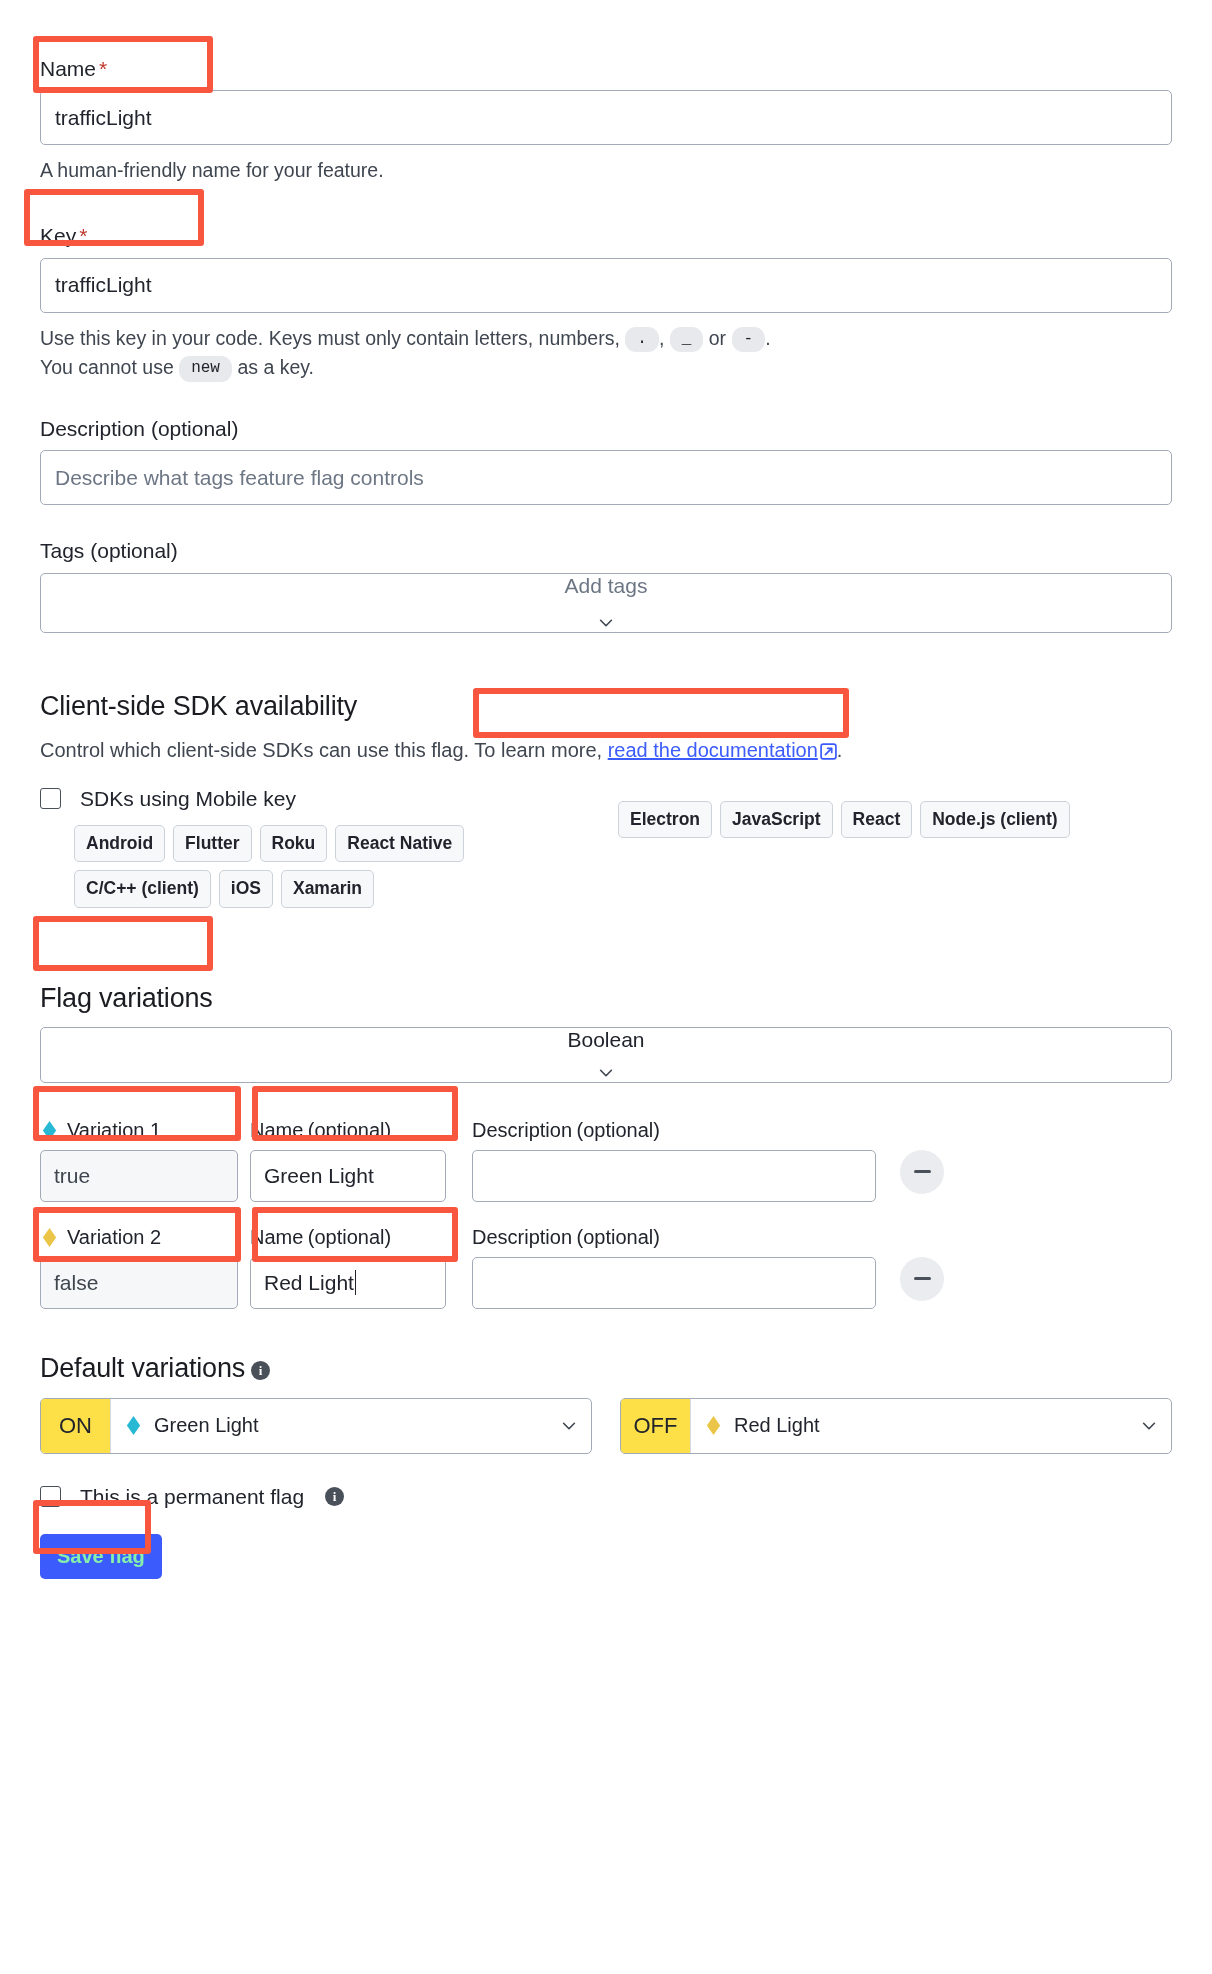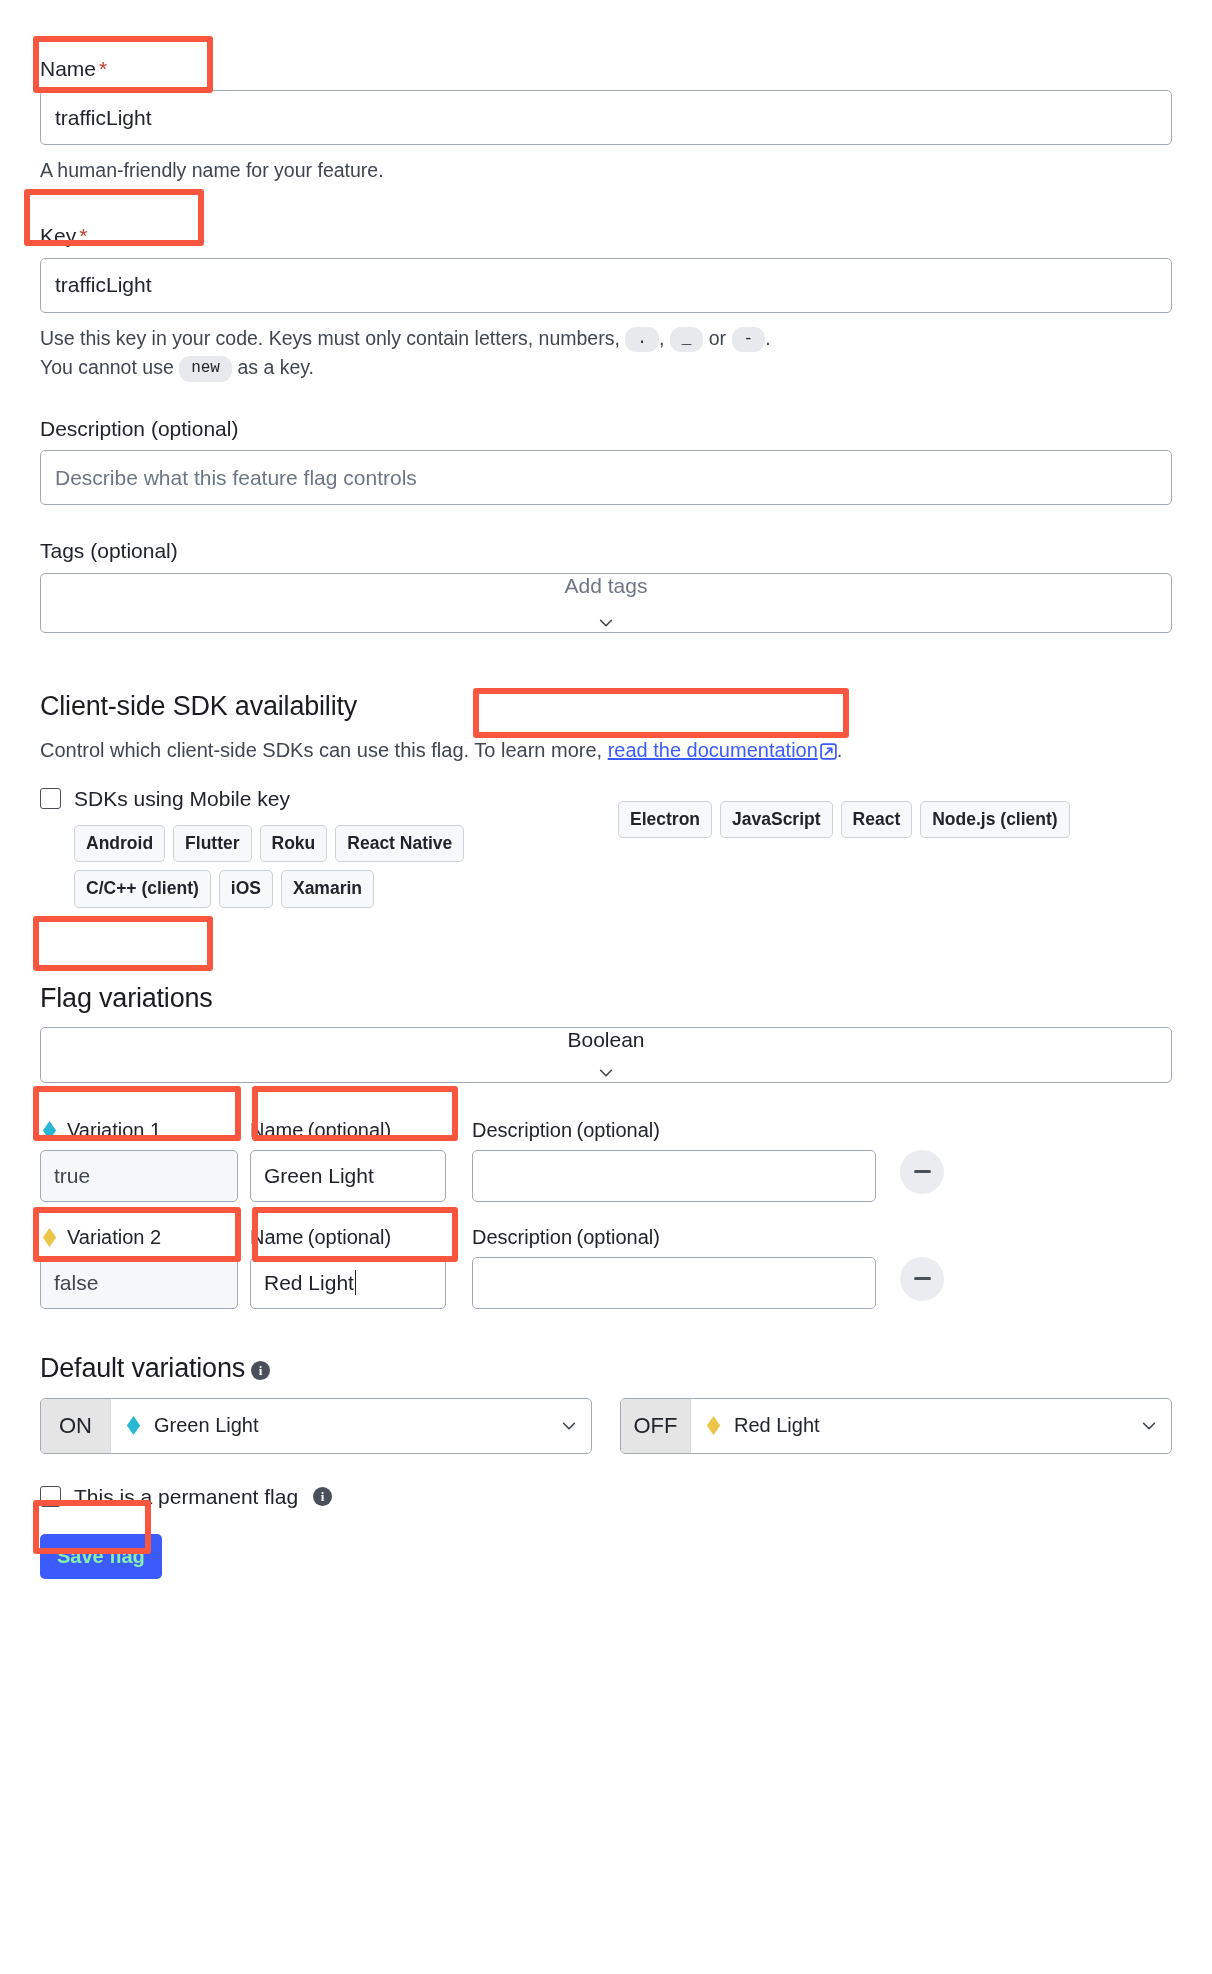--- a/index.html
+++ b/index.html
@@ -92,21 +92,21 @@
 
   h2.section {
     font-size: 27px;
     font-weight: 400;
     color: #1a1c21;
     margin: 0 0 13px 0;
     letter-spacing: -0.2px;
   }
 
   
-  .cb-row { display: flex; align-items: center; gap: 13px; }
+  .cb-row { display: flex; align-items: center; gap: 19px; }
   .cb {
     width: 21px; height: 21px;
     border: 1.6px solid #4a5059;
     border-radius: 3px;
     background: #fff;
     flex: 0 0 auto;
     position: relative;
   }
   .cb.checked {
     background: #1273e6;
@@ -196,21 +196,21 @@
     height: 56px;
     border: 1px solid #a3aab7;
     border-radius: 5px;
     display: flex;
     align-items: stretch;
     background: #fff;
     overflow: hidden;
   }
   .dv .tag {
     width: 70px;
-    background: #e5e5e5;
+    background: #fde047;
     border-right: 1px solid #d5dae1;
     display: flex; align-items: center; justify-content: center;
     font-size: 22px;
     color: #21242c;
   }
   .dv .body {
     flex: 1;
     display: flex; align-items: center;
     gap: 11px;
     padding: 0 13px;
@@ -295,21 +295,21 @@
       <span>as a key.</span>
     </p>
   </div>
 
   <div style="margin-top:34px;">
     <div class="field-label">
       <span>Description</span>
       <span class="optional">(optional)</span>
     </div>
     <div class="input placeholder">
-      <span>Describe what this feature flag controls</span>
+      <span>Describe what tags feature flag controls</span>
     </div>
   </div>
 
   <div style="margin-top:33px;">
     <div class="field-label">
       <span>Tags</span>
       <span class="optional">(optional)</span>
     </div>
     <div class="select" style="height:60px;">
       <span class="val placeholder">Add tags</span>

